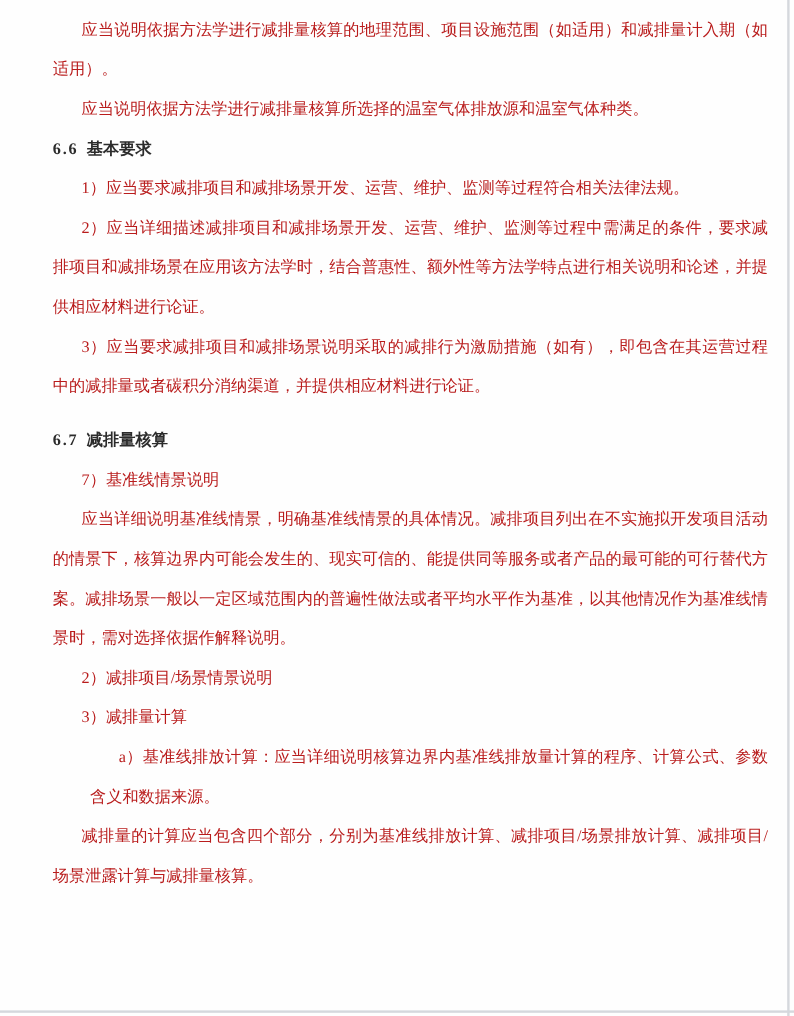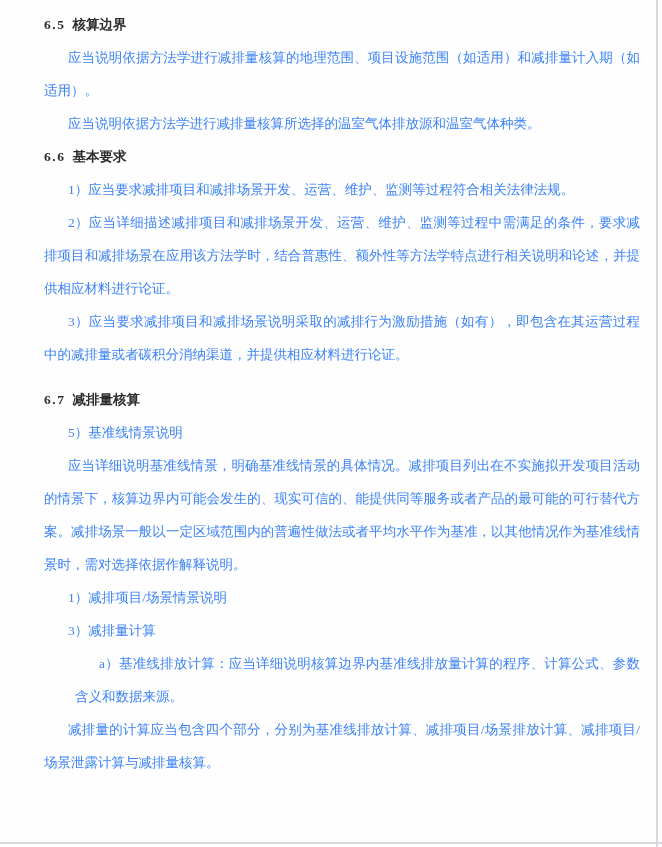--- a/index.html
+++ b/index.html
@@ -31,21 +31,21 @@
   }
   .heading .num {
     letter-spacing: 1.5px;
     margin-right: 7px;
   }
   .para {
     margin: 0;
     line-height: 33px;
     text-align: justify;
     text-indent: 24px;
-    color: #3b82f6;
+    color: #b91c1c;
   }
   .section-67 {
     margin-top: 12px;
   }
   .para.sub {
     margin-left: 31px;
     width: 565px;
   }
   .edge-right {
     position: absolute;
@@ -64,37 +64,36 @@
     background: #d5d8dd;
   }
 </style>
 </head>
 <body>
 
 <div class="page">
   <div class="content">
 
     <section>
-      <h2 class="heading"><span class="num">6.5</span><span>核算边界</span></h2>
       <p class="para">应当说明依据方法学进行减排量核算的地理范围、项目设施范围（如适用）和减排量计入期（如适用）。</p>
       <p class="para">应当说明依据方法学进行减排量核算所选择的温室气体排放源和温室气体种类。</p>
     </section>
 
     <section>
       <h2 class="heading"><span class="num">6.6</span><span>基本要求</span></h2>
       <p class="para">1）应当要求减排项目和减排场景开发、运营、维护、监测等过程符合相关法律法规。</p>
       <p class="para">2）应当详细描述减排项目和减排场景开发、运营、维护、监测等过程中需满足的条件，要求减排项目和减排场景在应用该方法学时，结合普惠性、额外性等方法学特点进行相关说明和论述，并提供相应材料进行论证。</p>
       <p class="para">3）应当要求减排项目和减排场景说明采取的减排行为激励措施（如有），即包含在其运营过程中的减排量或者碳积分消纳渠道，并提供相应材料进行论证。</p>
     </section>
 
     <section class="section-67">
       <h2 class="heading"><span class="num">6.7</span><span>减排量核算</span></h2>
-      <p class="para">5）基准线情景说明</p>
+      <p class="para">7）基准线情景说明</p>
       <p class="para">应当详细说明基准线情景，明确基准线情景的具体情况。减排项目列出在不实施拟开发项目活动的情景下，核算边界内可能会发生的、现实可信的、能提供同等服务或者产品的最可能的可行替代方案。减排场景一般以一定区域范围内的普遍性做法或者平均水平作为基准，以其他情况作为基准线情景时，需对选择依据作解释说明。</p>
-      <p class="para">1）减排项目/场景情景说明</p>
+      <p class="para">2）减排项目/场景情景说明</p>
       <p class="para">3）减排量计算</p>
       <p class="para sub">a）基准线排放计算：应当详细说明核算边界内基准线排放量计算的程序、计算公式、参数含义和数据来源。</p>
       <p class="para">减排量的计算应当包含四个部分，分别为基准线排放计算、减排项目/场景排放计算、减排项目/场景泄露计算与减排量核算。</p>
     </section>
 
   </div>
 
   <div class="edge-right"></div>
   <div class="edge-bottom"></div>
 </div>

